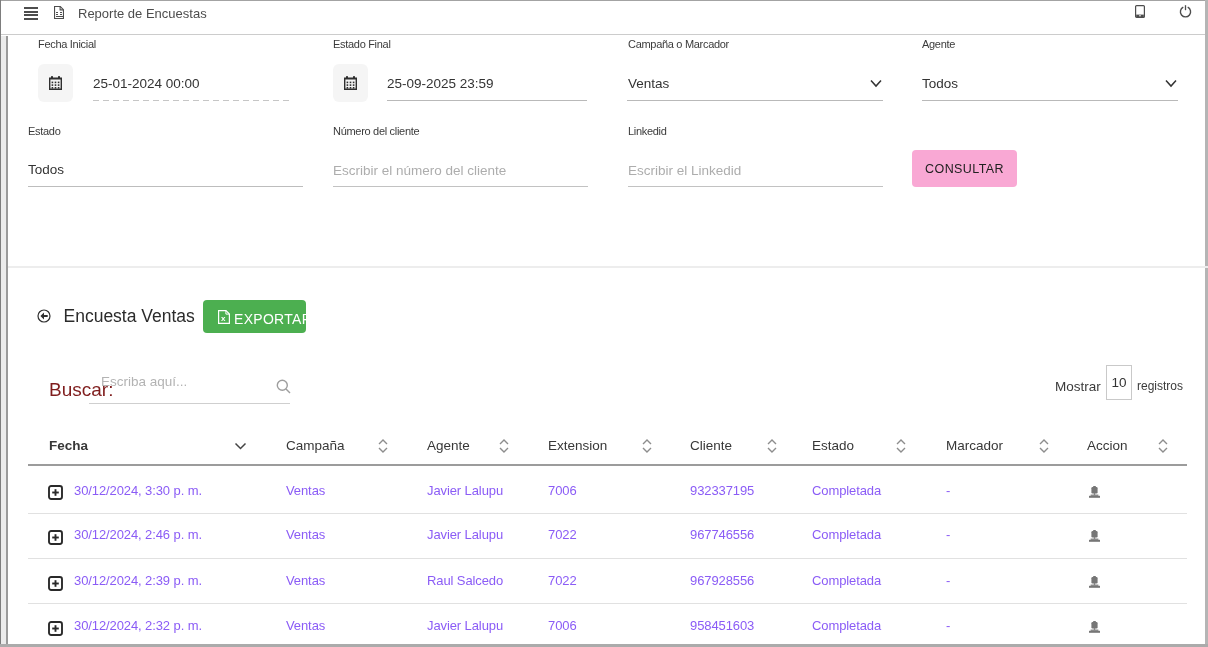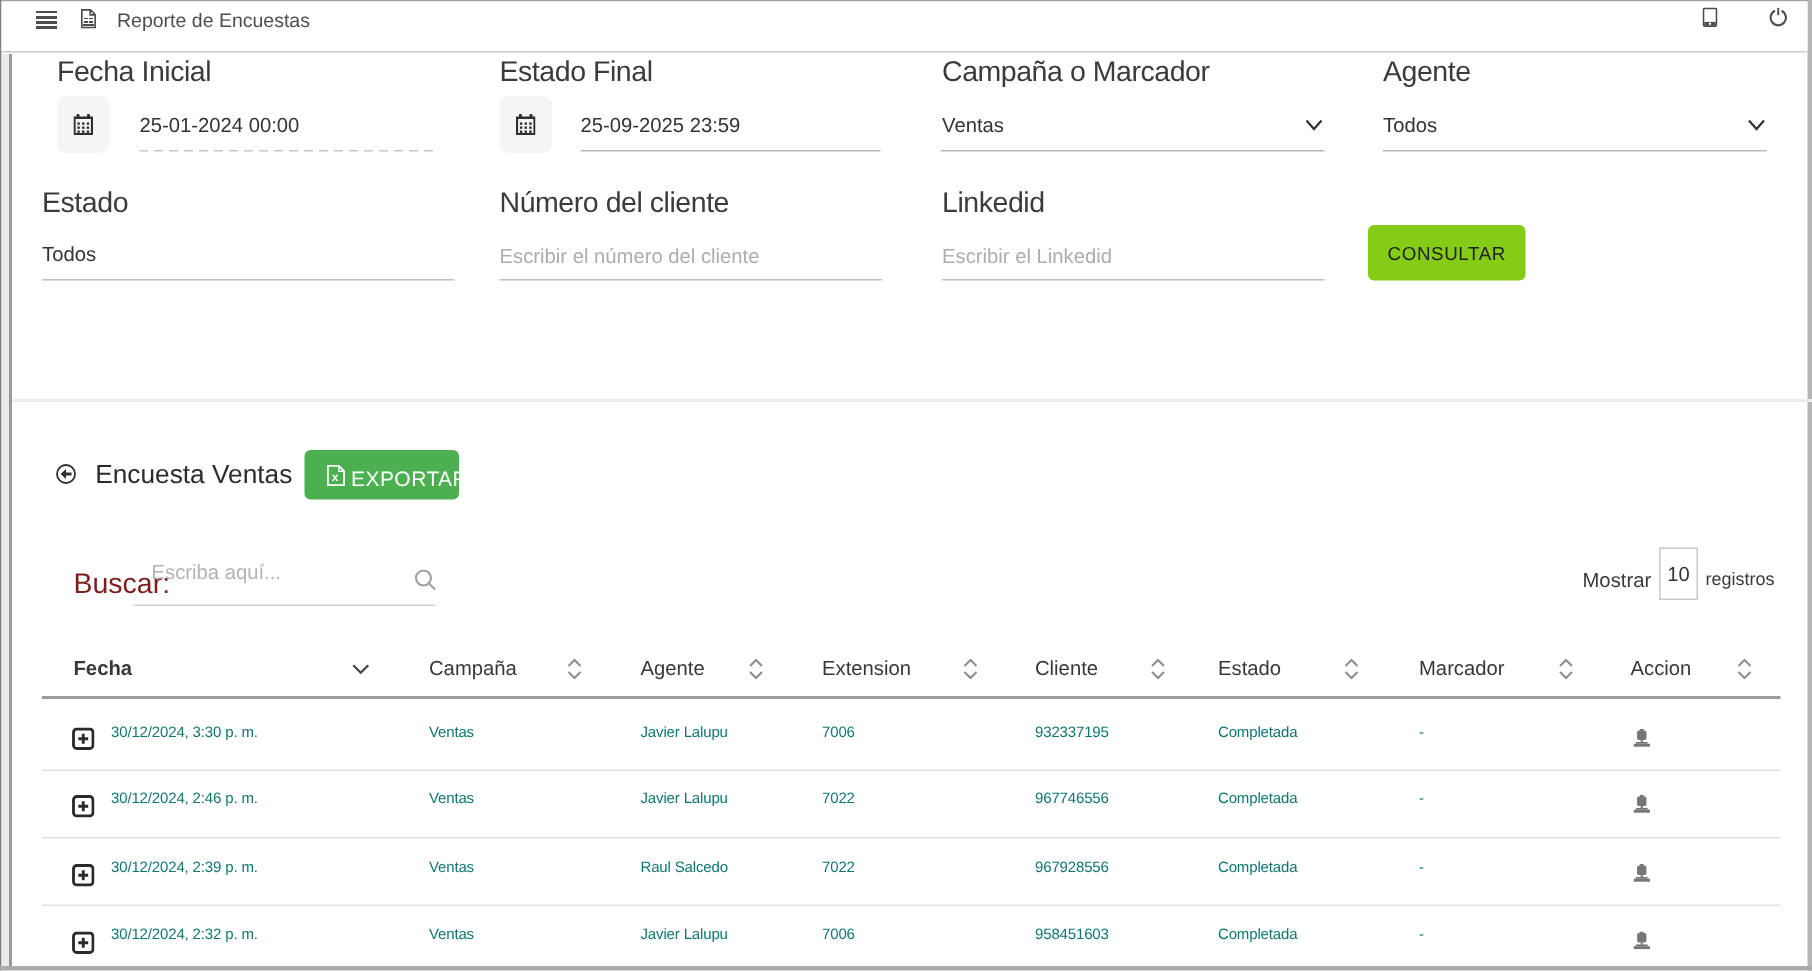--- a/index.html
+++ b/index.html
@@ -1,25 +1,25 @@
 <!DOCTYPE html>
 <html><head>
 <meta charset="utf-8">
 <style>
   * { margin:0; padding:0; box-sizing:border-box; }
   html,body { width:1208px; height:647px; overflow:hidden; background:#fff;
     font-family:"Liberation Sans", sans-serif; }
   #app { position:absolute; left:0; top:0; width:1208px; height:647px; background:#fff; }
   .abs { position:absolute; }
-  .lbl { font-size:19px; color:#3b3b3b; letter-spacing:-0.3px; }
+  .lbl { font-size:11px; color:#3b3b3b; letter-spacing:-0.3px; }
   .val { font-size:13.5px; color:#333; }
   .ph  { font-size:13.5px; color:#adadad; }
   .hdr { font-size:13.5px; color:#383838; top:437.5px; }
   .sep { left:28px; width:1159px; height:1px; background:#e1e1e1; }
-  .row { position:absolute; left:0; top:0; width:1208px; height:14px; font-size:10px; color:#0f766e; letter-spacing:-0.1px; }
+  .row { position:absolute; left:0; top:0; width:1208px; height:14px; font-size:13px; color:#8b5cf6; letter-spacing:-0.1px; }
   .row span { position:absolute; top:0; }
   .c-date { left:74px; }
   .c-camp { left:286px; }
   .c-ag   { left:427px; }
   .c-ext  { left:548px; }
   .c-cli  { left:690px; }
   .c-est  { left:812px; }
   .c-mar  { left:946px; }
   .calbtn { width:35px; height:38px; background:#f5f5f5; border-radius:6px; }
   .calsvg { position:absolute; left:11px; top:12px; }
@@ -165,21 +165,21 @@
   <div class="abs" style="left:28px;top:186px;width:275px;height:1px;background:#bdbdbd;"></div>
 
   <div class="lbl abs" style="left:333px;top:125px;">Número del cliente</div>
   <div class="ph abs" style="left:333px;top:163px;">Escribir el número del cliente</div>
   <div class="abs" style="left:333px;top:186px;width:255px;height:1px;background:#c2c2c2;"></div>
 
   <div class="lbl abs" style="left:628px;top:125px;">Linkedid</div>
   <div class="ph abs" style="left:628px;top:163px;">Escribir el Linkedid</div>
   <div class="abs" style="left:628px;top:186px;width:255px;height:1px;background:#c2c2c2;"></div>
 
-  <div class="abs" style="left:912px;top:150px;width:105px;height:37px;background:#84cc16;border-radius:4px;color:#212121;font-size:12.5px;letter-spacing:0.4px;display:flex;align-items:center;justify-content:center;">CONSULTAR</div>
+  <div class="abs" style="left:912px;top:150px;width:105px;height:37px;background:#f9a8d4;border-radius:4px;color:#212121;font-size:12.5px;letter-spacing:0.4px;display:flex;align-items:center;justify-content:center;">CONSULTAR</div>
 
   <div class="abs" style="left:8px;top:266px;width:1200px;height:2px;background:#ededed;"></div>
 
   <svg class="abs" style="left:37px;top:308.5px;" width="14" height="14" viewBox="0 0 14 14">
     <circle cx="7" cy="7" r="6" fill="none" stroke="#2f2f2f" stroke-width="1.2"></circle>
     <path d="M7,3.6 L3.4,7 L7,10.4 V8 H10.7 V6 H7 Z" fill="#2f2f2f"></path>
   </svg>
   <div class="abs" style="left:63.5px;top:306px;font-size:17.5px;color:#2b2b2b;">Encuesta Ventas</div>
 
   <div class="abs" style="left:203px;top:300px;width:103px;height:33px;background:#4caf50;border-radius:4px;">

